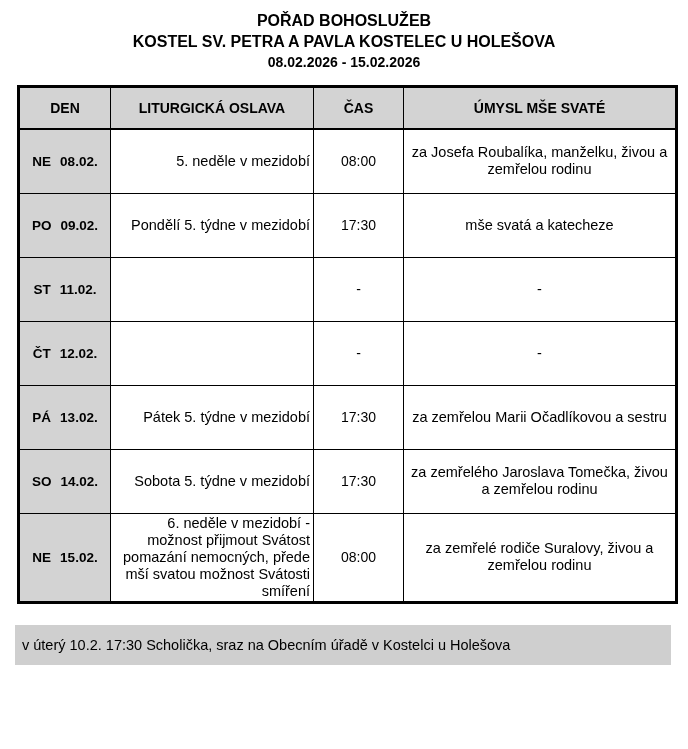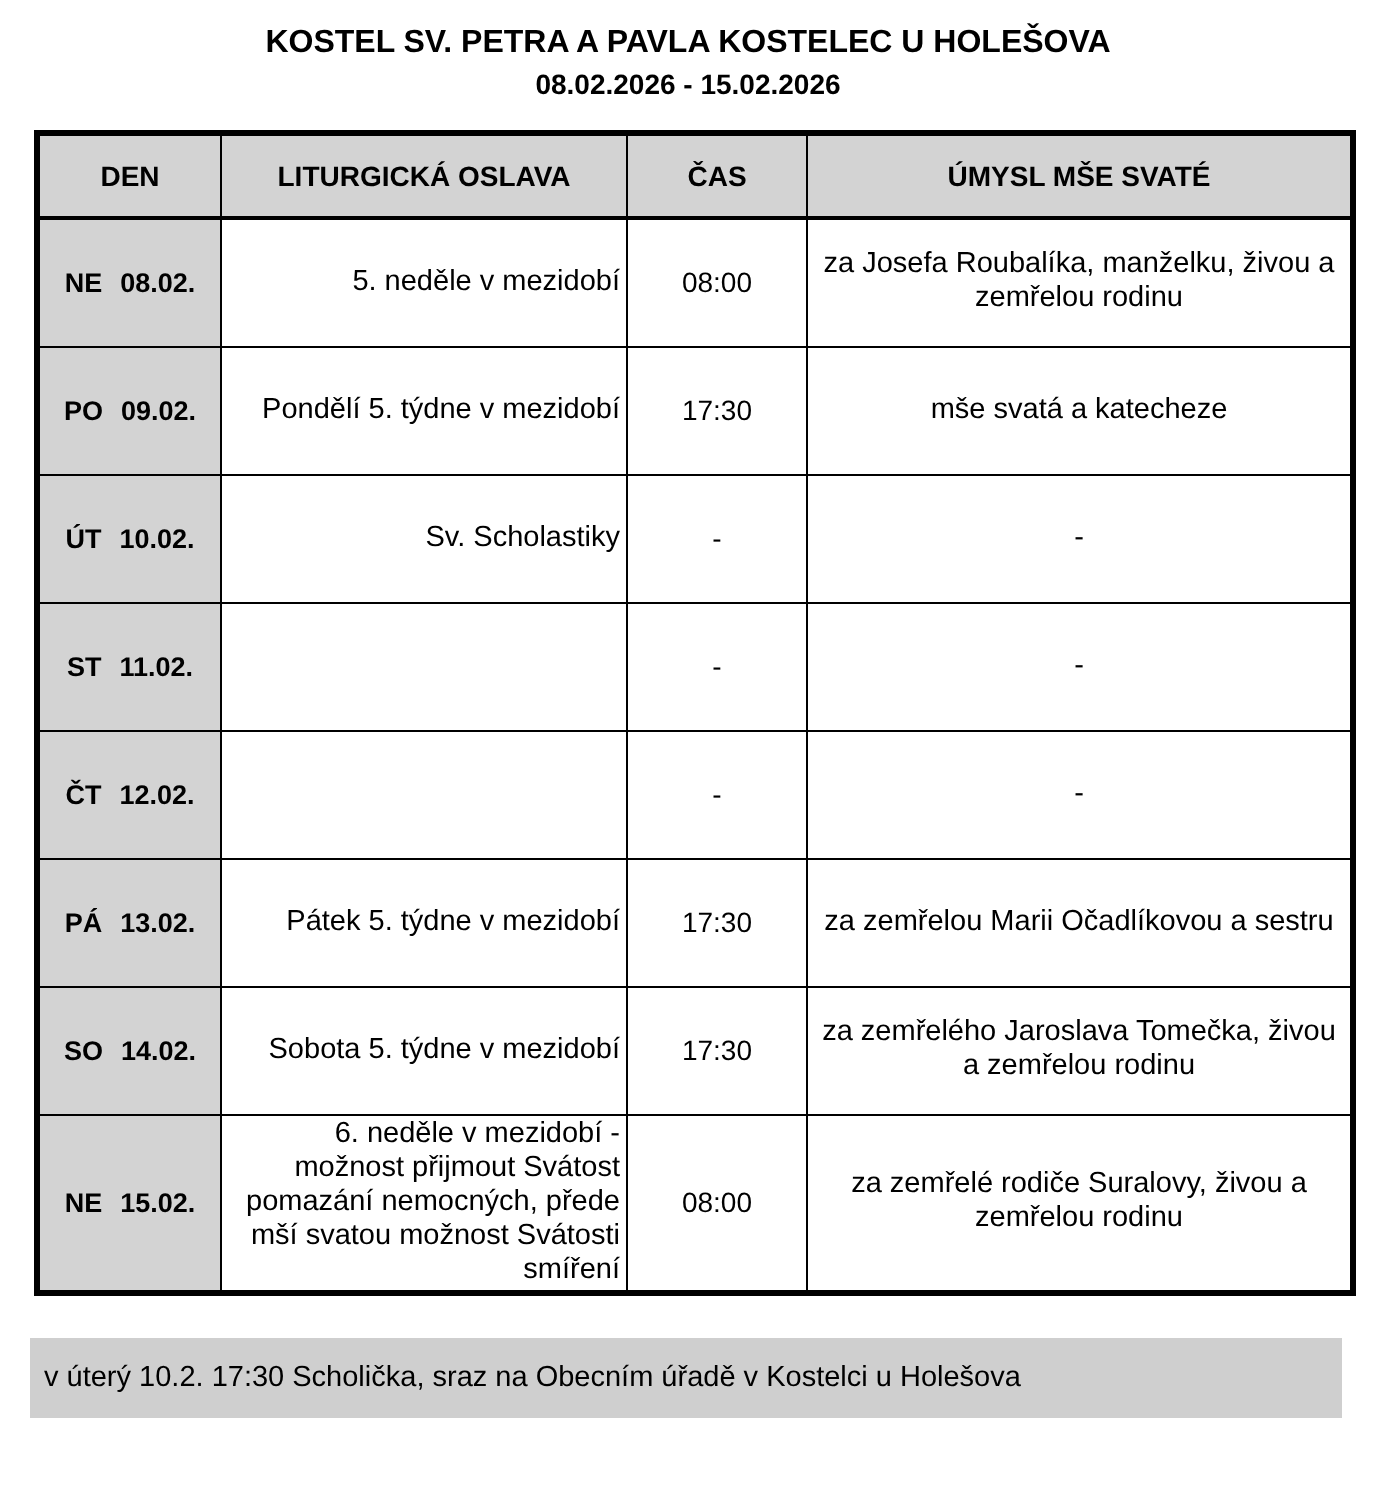--- a/index.html
+++ b/index.html
@@ -67,20 +67,21 @@
     padding-left: 7px;
     font-size: 14.5px;
   }
 </style>
 </head>
 <body>
 
 <div class="page">
 
   <header class="title-block">
+    <div class="title-main">POŘAD BOHOSLUŽEB</div>
     <div class="title-sub">KOSTEL SV. PETRA A PAVLA KOSTELEC U HOLEŠOVA</div>
     <div class="title-dates">08.02.2026 - 15.02.2026</div>
   </header>
 
   <table class="schedule">
     <colgroup>
       <col style="width:92px">
       <col style="width:203px">
       <col style="width:90px">
       <col style="width:273px">
@@ -102,28 +103,20 @@
     <td class="time-cell">08:00</td>
     <td class="intention-cell">za Josefa Roubalíka, manželku, živou a zemřelou rodinu</td>
   </tr>
         <tr class="schedule-row">
     <td class="day-cell">
       <span class="day-abbr">PO</span><span class="day-date">09.02.</span>
     </td>
     <td class="celebration-cell">Pondělí 5. týdne v mezidobí</td>
     <td class="time-cell">17:30</td>
     <td class="intention-cell">mše svatá a katecheze</td>
-  </tr>
-        <tr class="schedule-row">
-    <td class="day-cell">
-      <span class="day-abbr">ÚT</span><span class="day-date">10.02.</span>
-    </td>
-    <td class="celebration-cell">Sv. Scholastiky</td>
-    <td class="time-cell">-</td>
-    <td class="intention-cell">-</td>
   </tr>
         <tr class="schedule-row">
     <td class="day-cell">
       <span class="day-abbr">ST</span><span class="day-date">11.02.</span>
     </td>
     <td class="celebration-cell"></td>
     <td class="time-cell">-</td>
     <td class="intention-cell">-</td>
   </tr>
         <tr class="schedule-row">

